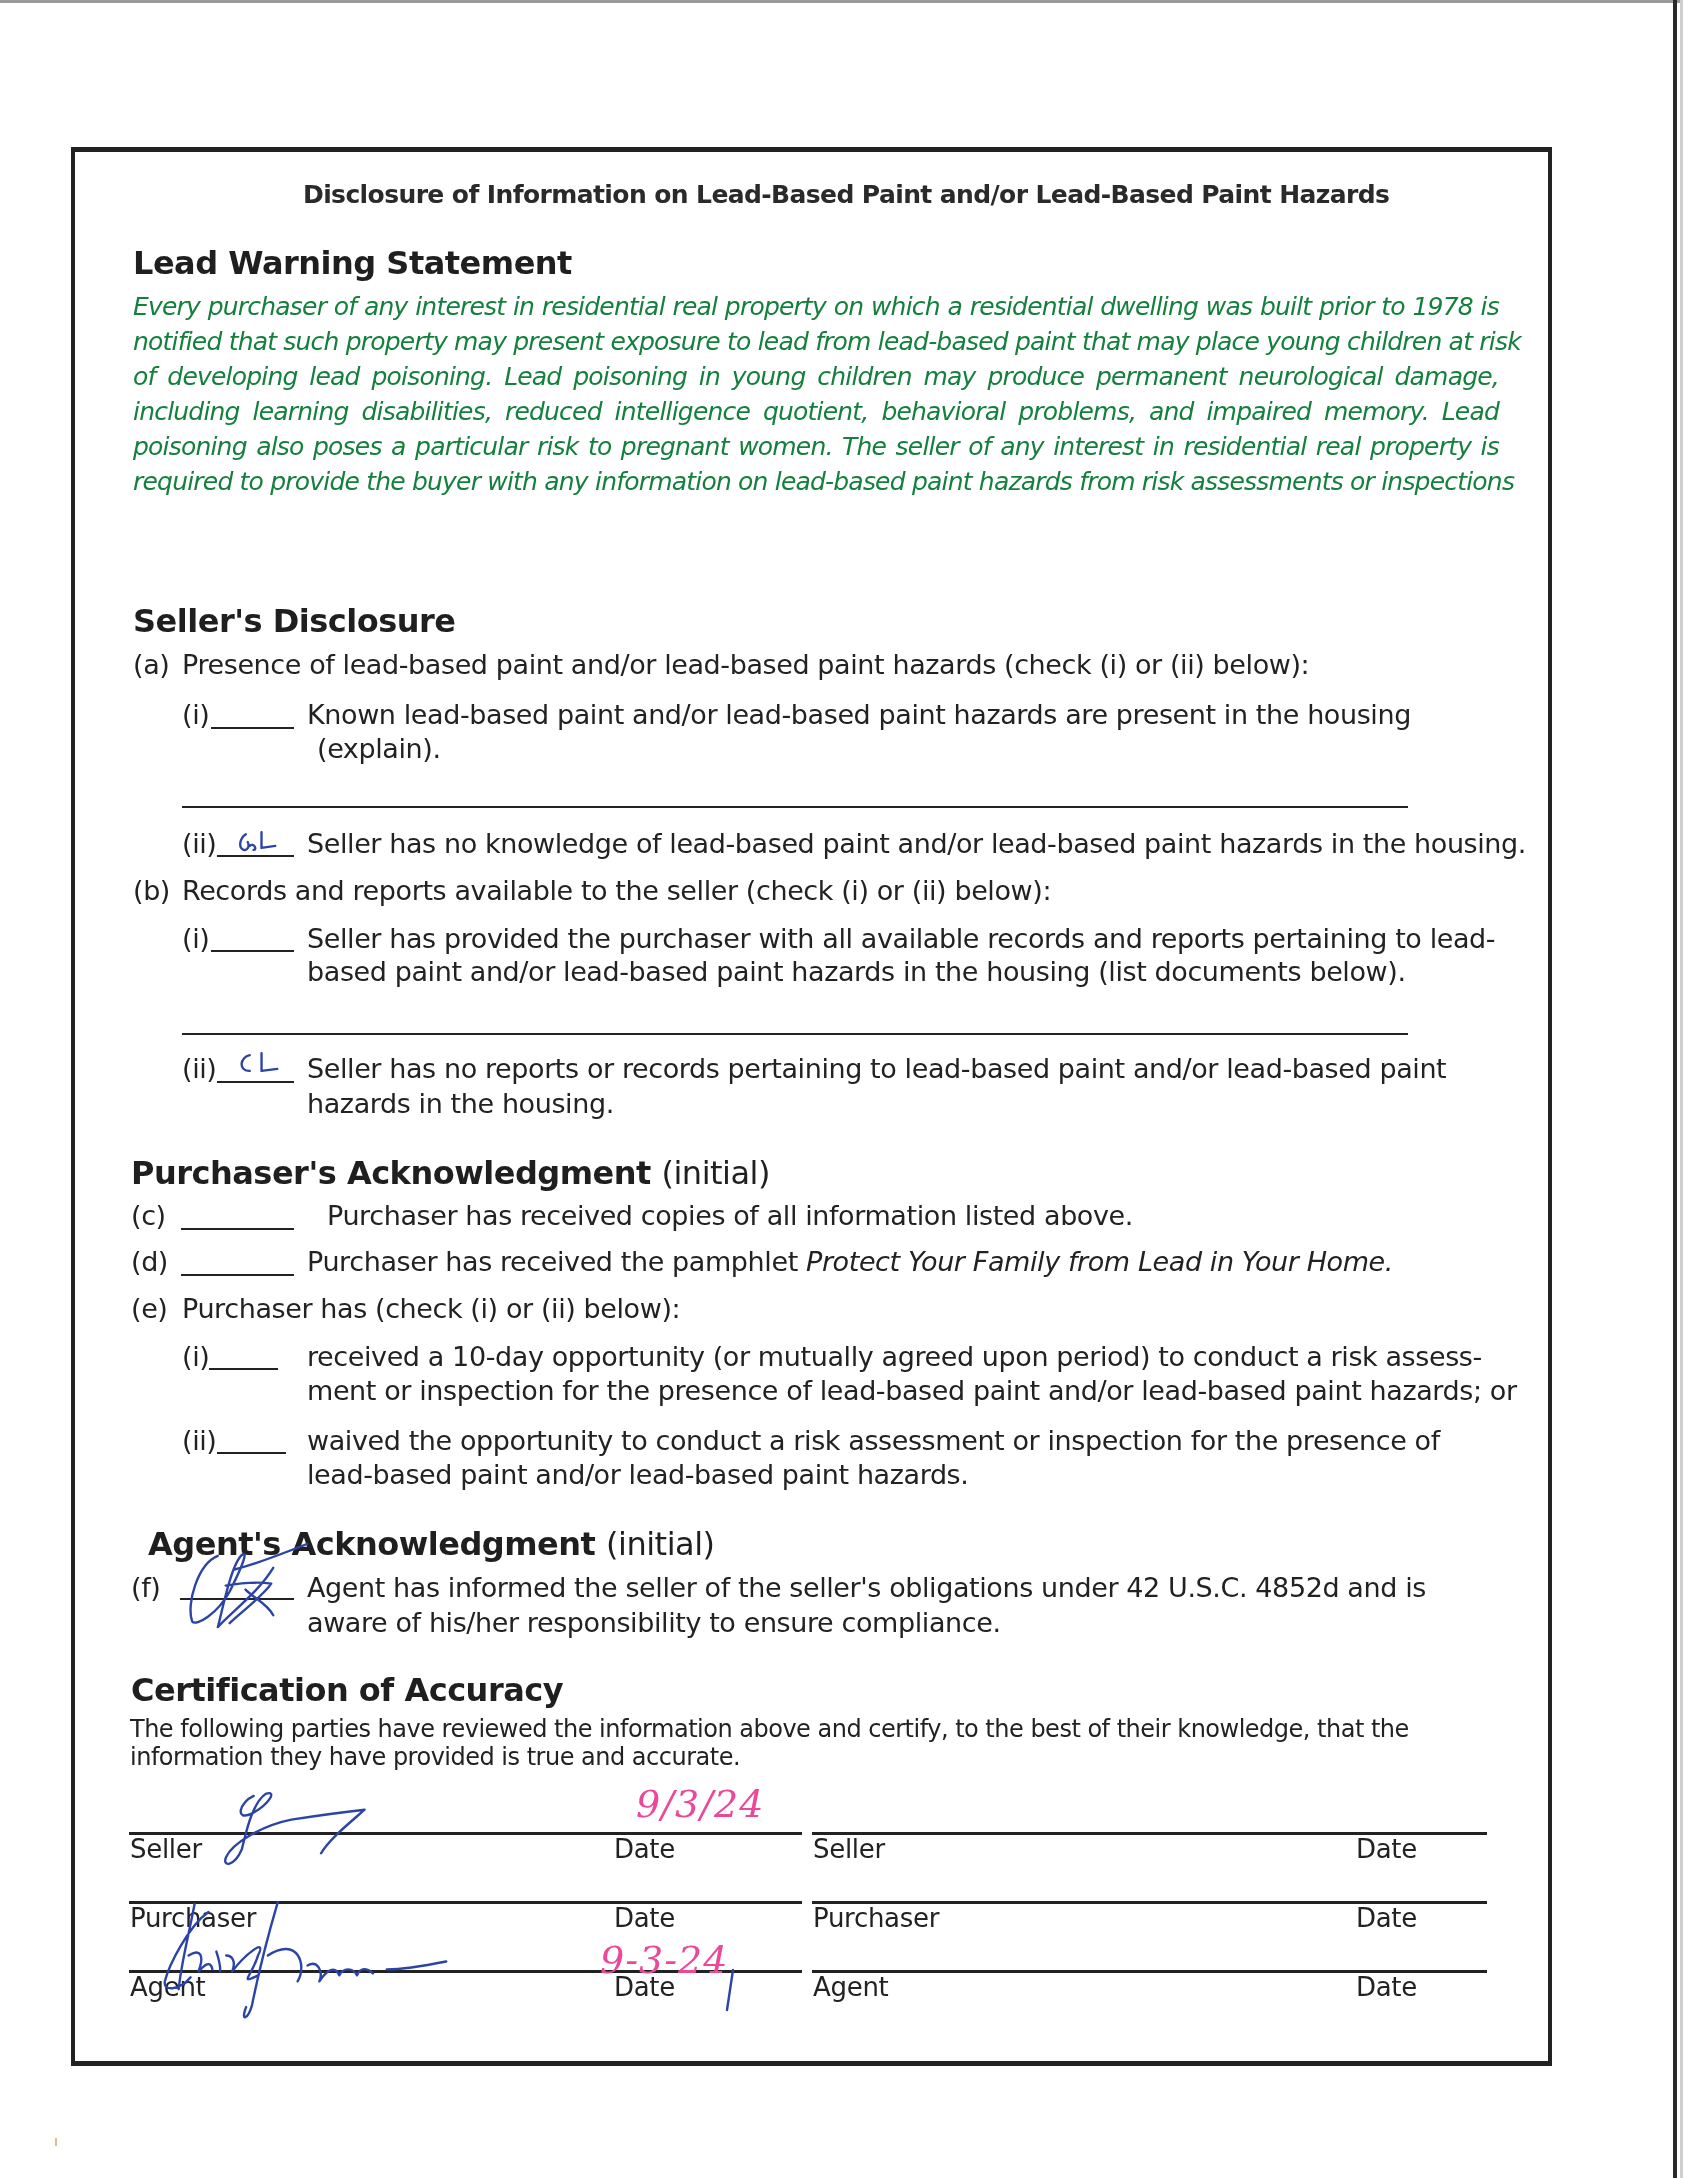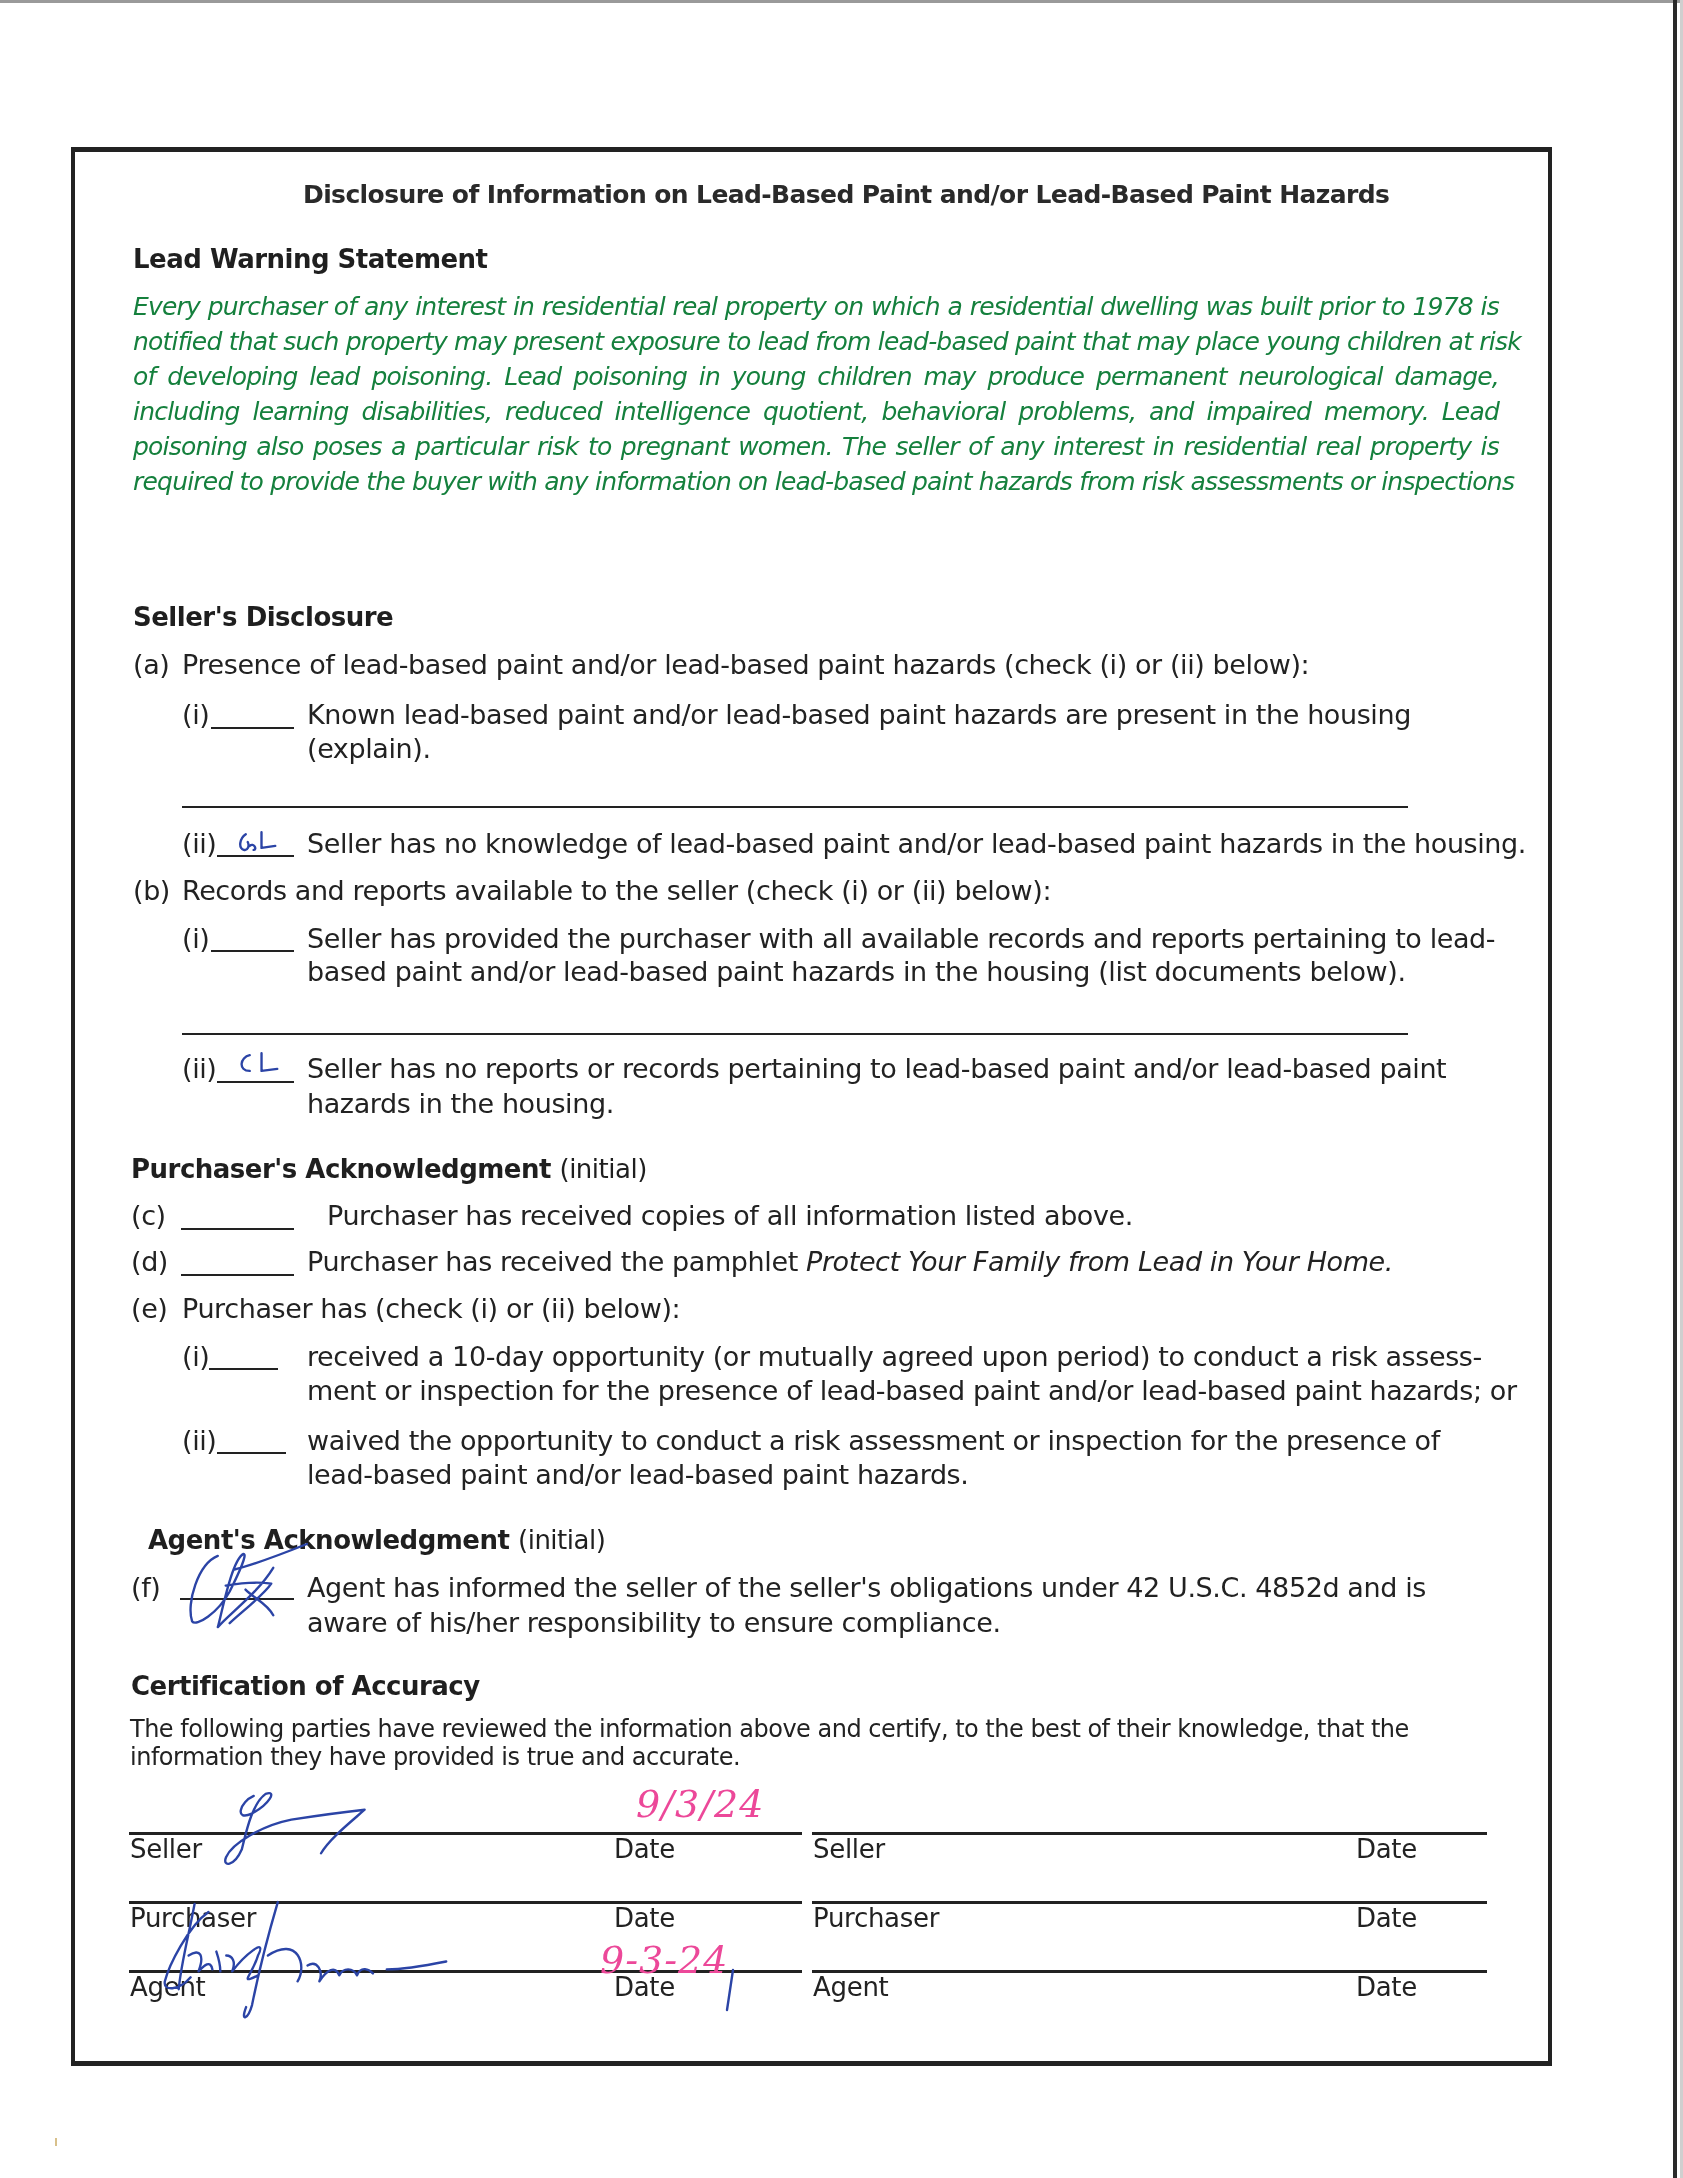--- a/index.html
+++ b/index.html
@@ -5,21 +5,21 @@
   html, body { margin:0; padding:0; background:#ffffff; }
   body { width:1683px; height:2178px; position:relative; overflow:hidden;
          font-family:"DejaVu Sans", "Liberation Sans", sans-serif; color:#1c1c1c; }
   .page-edge-top { position:absolute; left:0; top:0; width:1683px; height:3px; background:#9a9a9a; }
   .page-edge-right { position:absolute; left:1673px; top:0; width:4px; height:2178px; background:#2a2a2a; }
   .page-edge-right2 { position:absolute; left:1680px; top:0; width:3px; height:2178px; background:#cfcfcf; }
   .frame { position:absolute; left:71px; top:147px; width:1481px; height:1919px;
            border:4px solid #222; border-top-width:5px; border-bottom-width:5px; box-sizing:border-box; }
   .abs { position:absolute; white-space:nowrap; }
   .title { left:303px; top:180px; font-size:25px; font-weight:bold; letter-spacing:-0.6px; color:#2a2a2a; }
-  .h2 { font-size:26px; font-weight:bold; letter-spacing:-0.5px; color:#1f1f1f; }
+  .h2 { font-size:32px; font-weight:bold; letter-spacing:-0.5px; color:#1f1f1f; }
   .h2 .normal { font-weight:normal; }
   .warn { left:133px; top:289px; width:1366px; font-size:25px; font-style:italic; line-height:35px;
           letter-spacing:-0.8px; white-space:normal; text-align:justify; color:#15803d; }
   .warn-line { display:block; white-space:nowrap; text-align-last:justify; }
   .warn-line.last { text-align-last:left; }
   .txt { font-size:27px; letter-spacing:-0.4px; color:#222; line-height:35px; }
   .blank { position:absolute; height:2px; background:#222; }
   .rule { position:absolute; height:3px; background:#222; }
   .hand { position:absolute; font-family:"DejaVu Serif", serif; font-style:italic; color:#ec4899; }
   svg.sig { position:absolute; overflow:visible; }
@@ -51,21 +51,21 @@
 </div>
 
 <div class="abs h2" style="left:133px; top:602px;">Seller's Disclosure</div>
 
 <div class="abs txt" style="left:133px; top:647px;">(a)</div>
 <div class="abs txt" style="left:182px; top:647px;">Presence of lead-based paint and/or lead-based paint hazards (check (i) or (ii) below):</div>
 
 <div class="abs txt" style="left:182px; top:697px;">(i)</div>
 <div class="blank" style="left:211px; top:727px; width:83px;"></div>
 <div class="abs txt" style="left:307px; top:697px;">Known lead-based paint and/or lead-based paint hazards are present in the housing</div>
-<div class="abs txt" style="left:307px; top:731px;">(explain).</div>
+<div class="abs txt" style="left:317px; top:731px;">(explain).</div>
 <div class="rule" style="left:182px; top:806px; width:1226px; height:2px;"></div>
 
 <div class="abs txt" style="left:182px; top:826px;">(ii)</div>
 <div class="blank" style="left:217px; top:855px; width:77px;"></div>
 <svg class="sig" style="left:232px; top:828px;" width="59" height="30" viewBox="0 0 60 30">
   <path d="M14 6 C8 10 6 20 12 22 C16 23 18 18 16 14 M18 18 C22 14 26 22 22 22 M30 4 L30 20 L44 18"></path>
 </svg>
 <div class="abs txt" style="left:307px; top:826px;">Seller has no knowledge of lead-based paint and/or lead-based paint hazards in the housing.</div>
 
 <div class="abs txt" style="left:133px; top:873px;">(b)</div>

